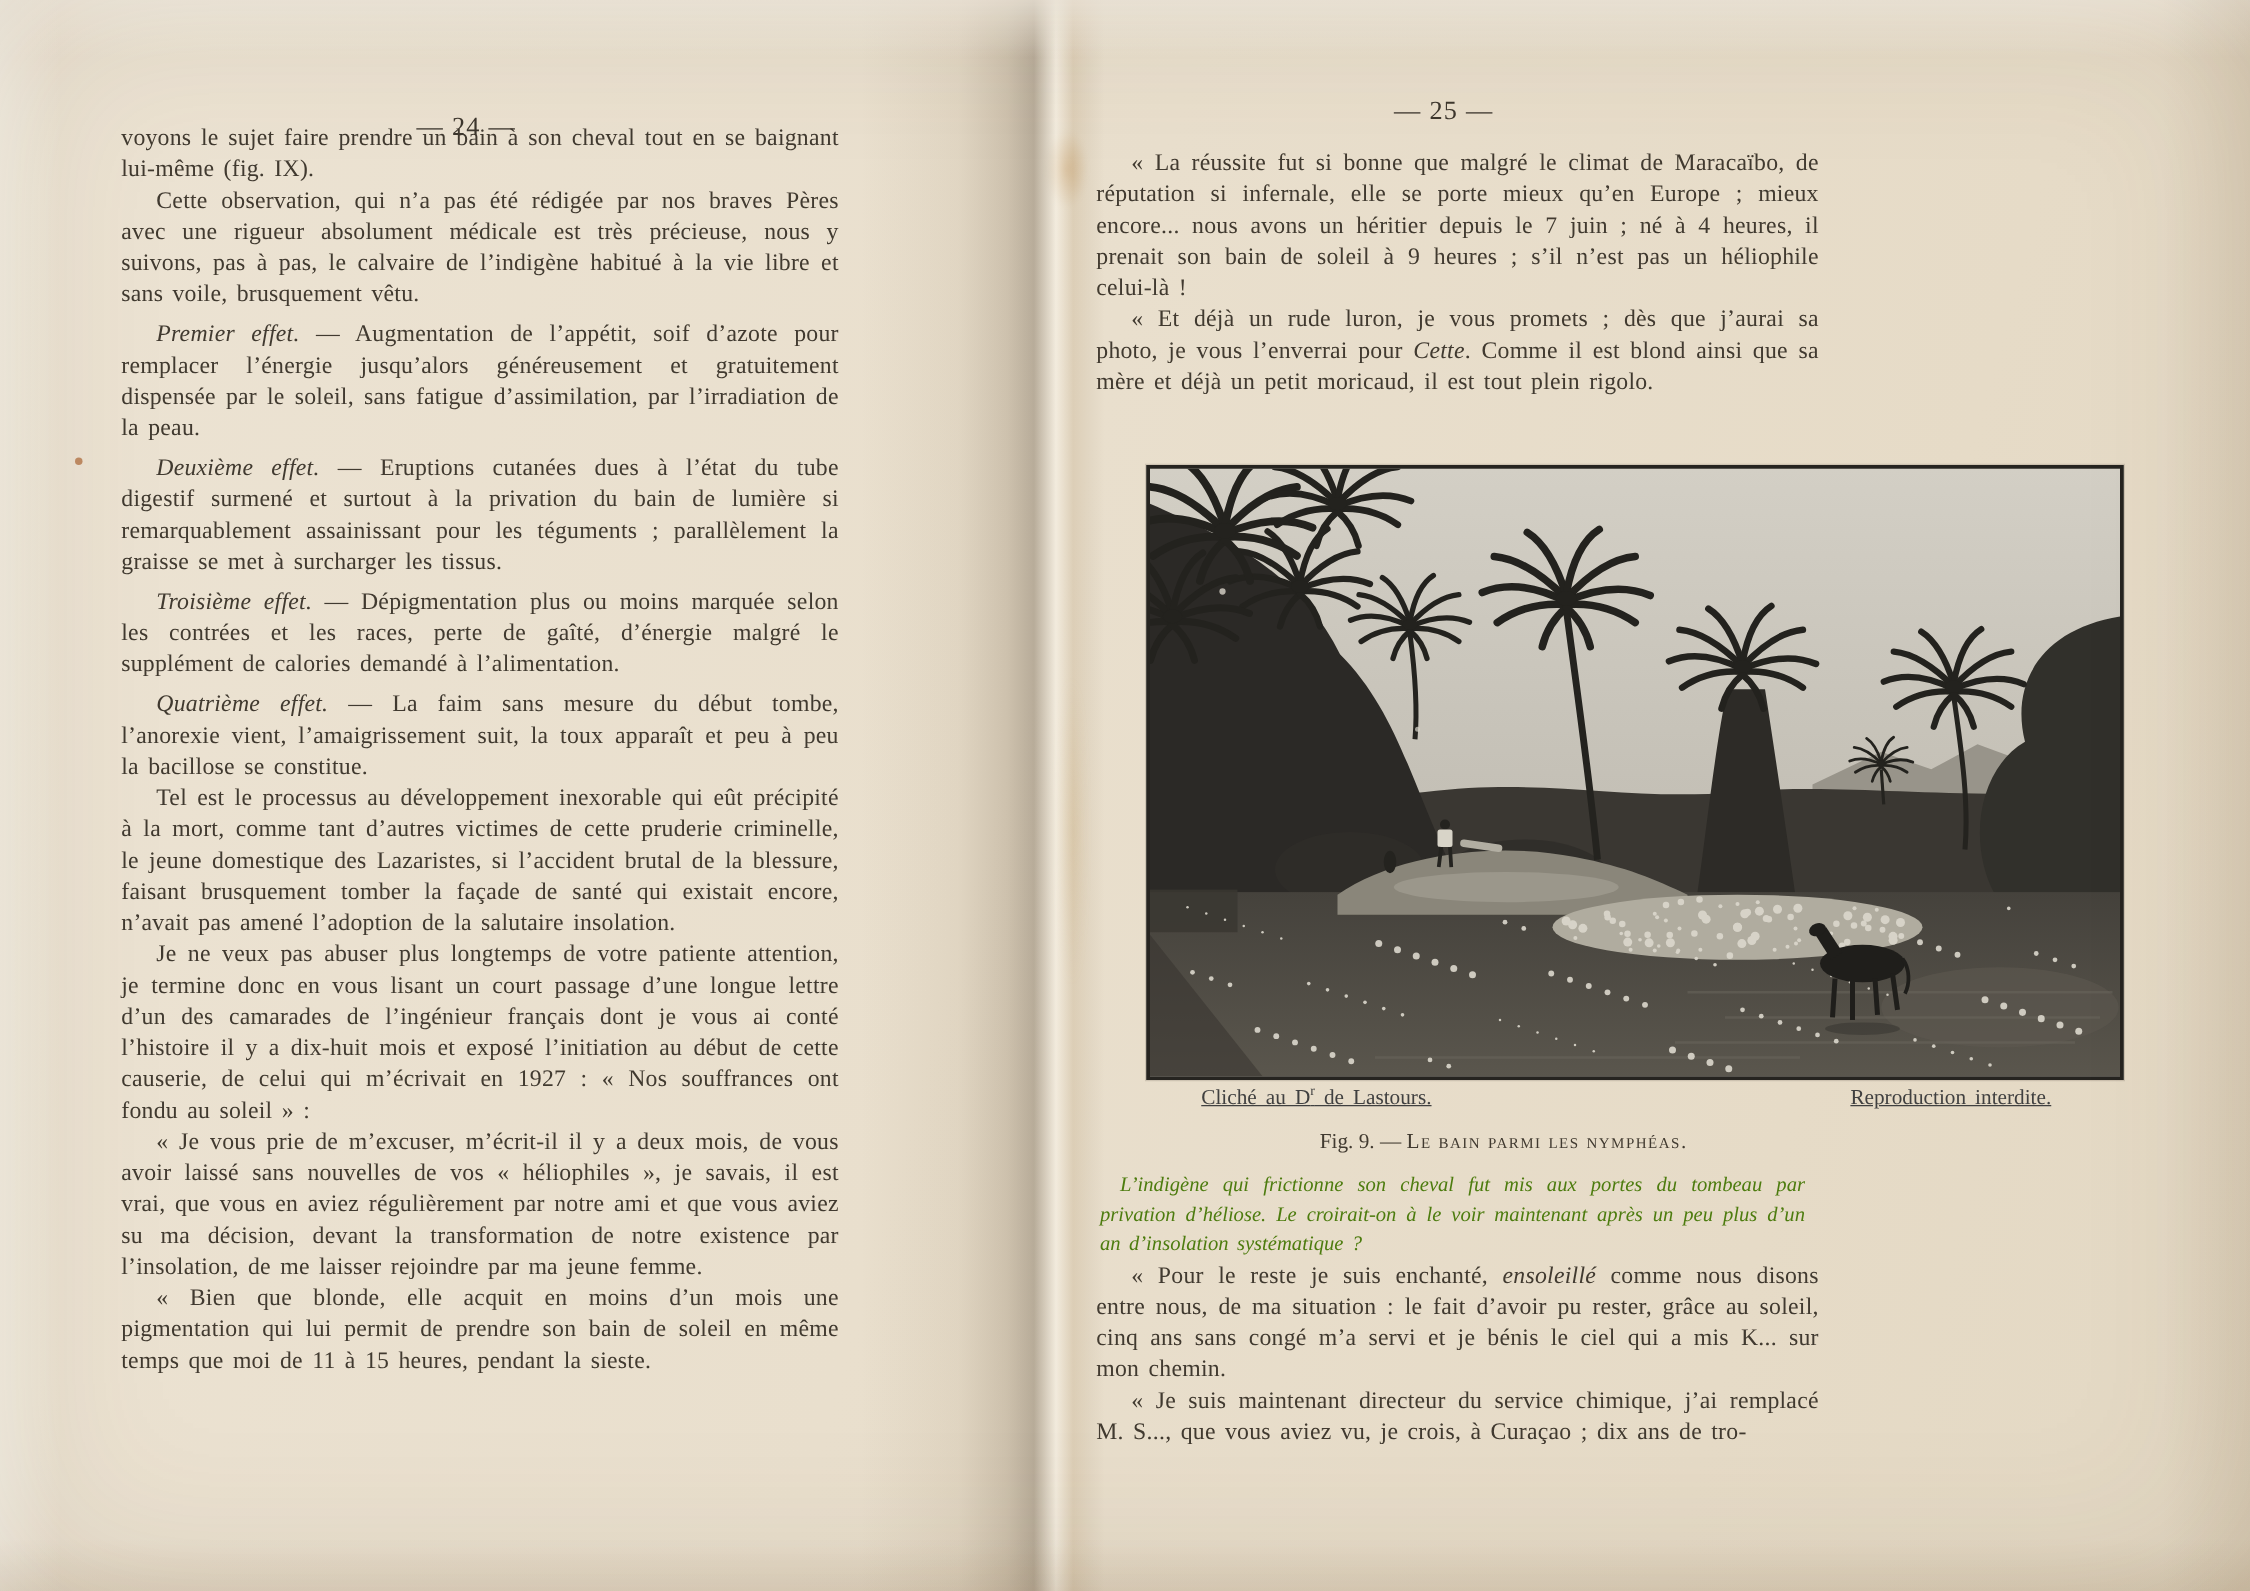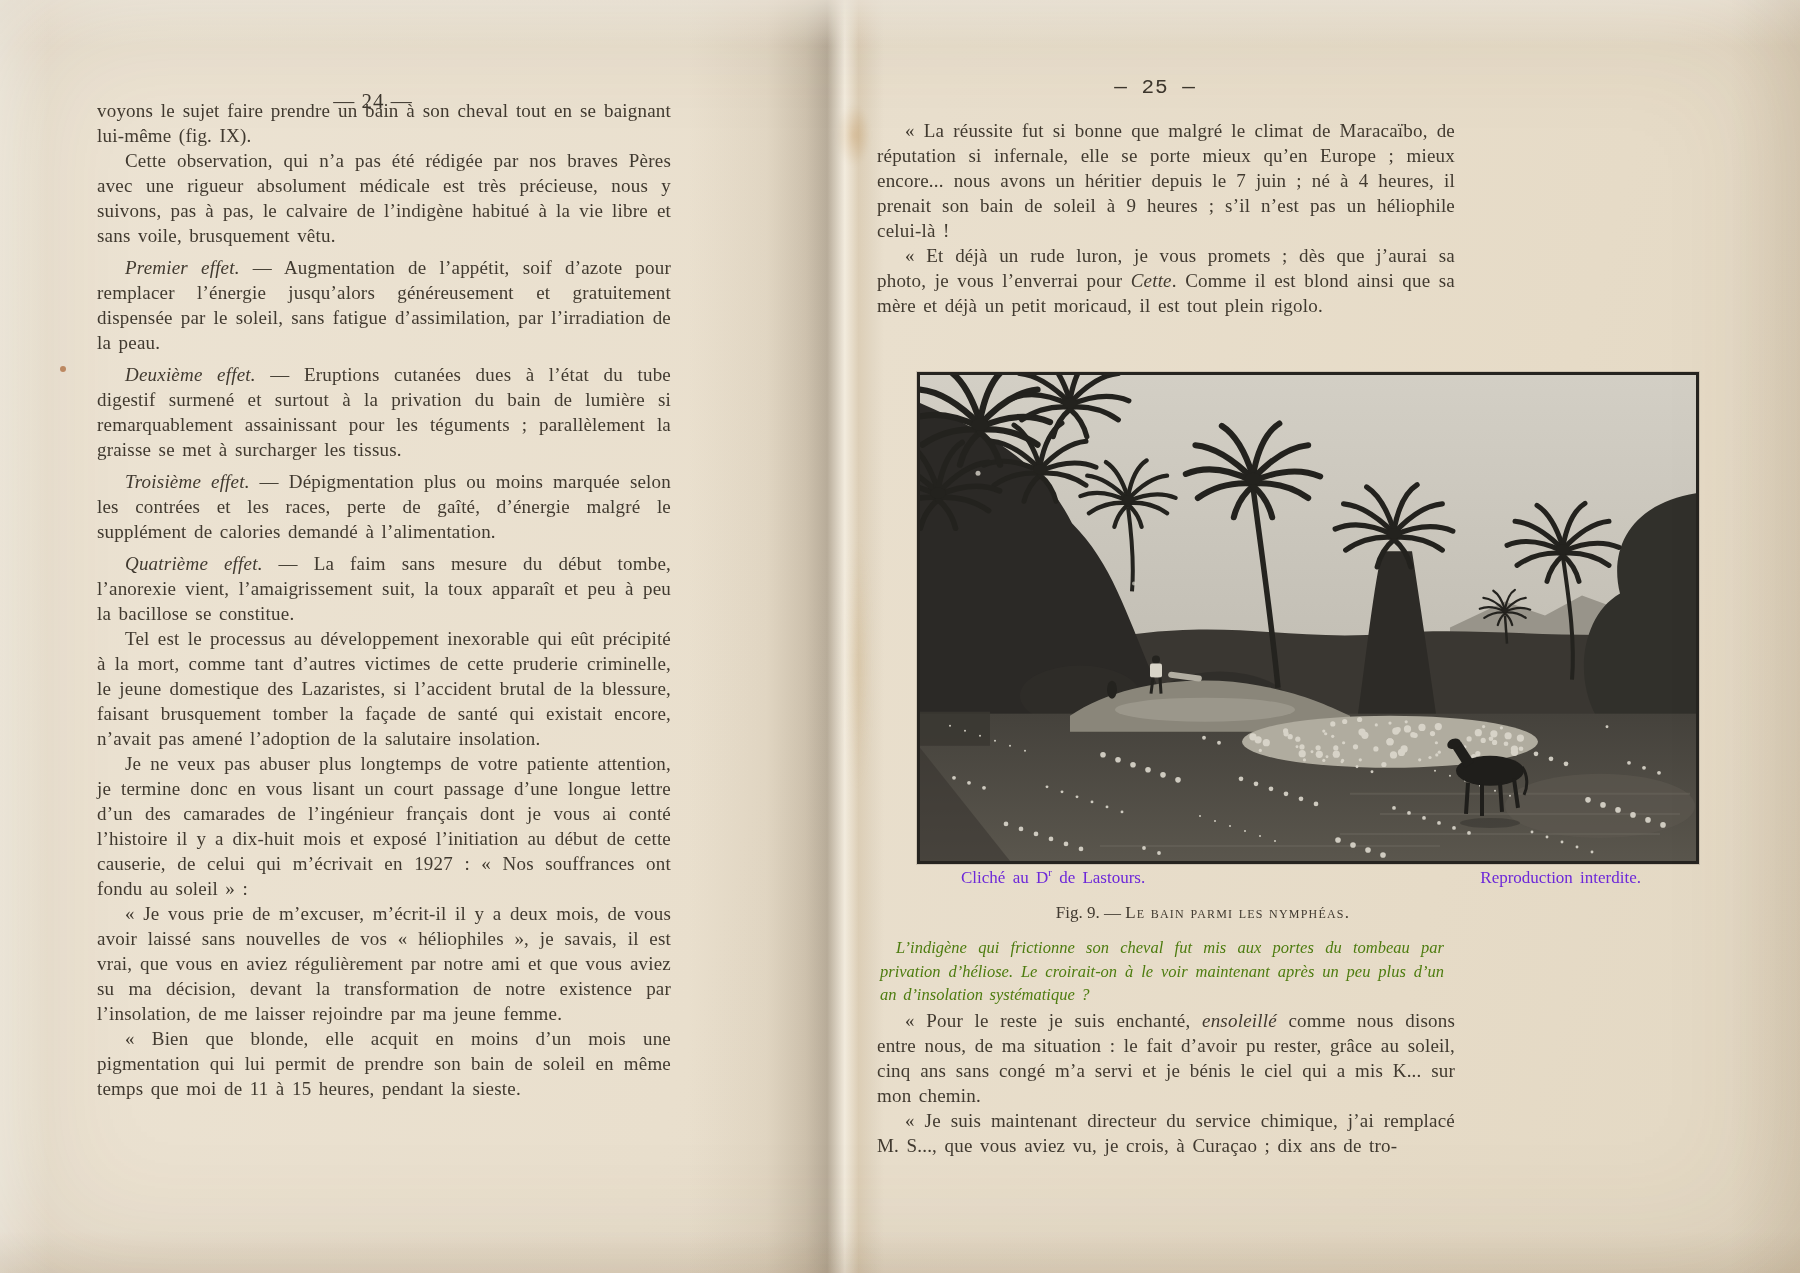--- a/index.html
+++ b/index.html
@@ -33,37 +33,37 @@
     box-shadow:inset 0 0 140px rgba(92,74,50,.14);}
   .stain-dot{position:absolute;left:60px;top:366px;width:6px;height:6px;border-radius:50%;
     background:#a85c28;opacity:.65;}
   .stain-gutter{position:absolute;left:836px;top:104px;width:34px;height:62px;border-radius:50%;
     background:radial-gradient(closest-side,rgba(186,130,60,.38),rgba(186,130,60,0));filter:blur(2px);}
   .stain-crease{position:absolute;left:846px;top:540px;width:22px;height:250px;border-radius:50%;
     background:radial-gradient(closest-side,rgba(205,170,110,.22),rgba(205,170,110,0));filter:blur(4px);}
   
   .pagenum{position:absolute;text-align:center;font-size:21px;letter-spacing:1px;color:#3d372e;}
   .pagenum.left{left:86px;top:62px;width:574px;margin-top:27px;}
-  .pagenum.right{left:866px;top:76px;width:578px;font-family:Liberation Mono, monospace;}
+  .pagenum.right{left:866px;top:76px;width:578px;}
   .textcol{position:absolute;text-align:justify;font-size:19px;line-height:25px;
     word-spacing:2.5px;letter-spacing:.2px;color:#413a30;margin-left:11px;}
   .textcol p{margin:0;text-indent:28px;}
   .textcol p.gap{margin-top:7px;}
   .textcol p.noindent{text-indent:0;}
   .col-24{left:86px;top:98px;width:574px;}
   .col-25-top{left:866px;top:118px;width:578px;}
   .col-25-bottom{left:866px;top:1008px;width:578px;}
   
   figure.photo{position:absolute;left:917px;top:372px;width:776px;height:486px;margin:0;
     border:3px solid #262420;background:#c9c5ba;
     box-shadow:inset 0 0 40px rgba(30,28,24,.28), 0 0 0 1px rgba(60,50,38,.15);}
   figure.photo svg{display:block;width:100%;height:100%;}
   .credits{position:absolute;left:917px;top:868px;width:782px;box-sizing:border-box;
     display:flex;justify-content:space-between;padding:0 58px 0 44px;
-    font-size:17px;color:#6d28d9;word-spacing:3px;}
+    font-size:17px;color:#404040;word-spacing:3px;text-decoration:underline;}
   .figcapline{position:absolute;left:917px;top:903px;width:572px;text-align:center;
     font-size:17px;color:#413a30;}
   .figcapline .sc{font-variant:small-caps;letter-spacing:1.2px;}
   .fignote{position:absolute;left:880px;top:936px;width:564px;font-style:italic;
     font-size:16.5px;line-height:23.5px;text-align:justify;text-indent:16px;
     word-spacing:2.5px;color:#4d7c0f;}
   sup{font-size:11px;line-height:0;vertical-align:super;}
   i{font-style:italic;}
 </style>
 </head>

